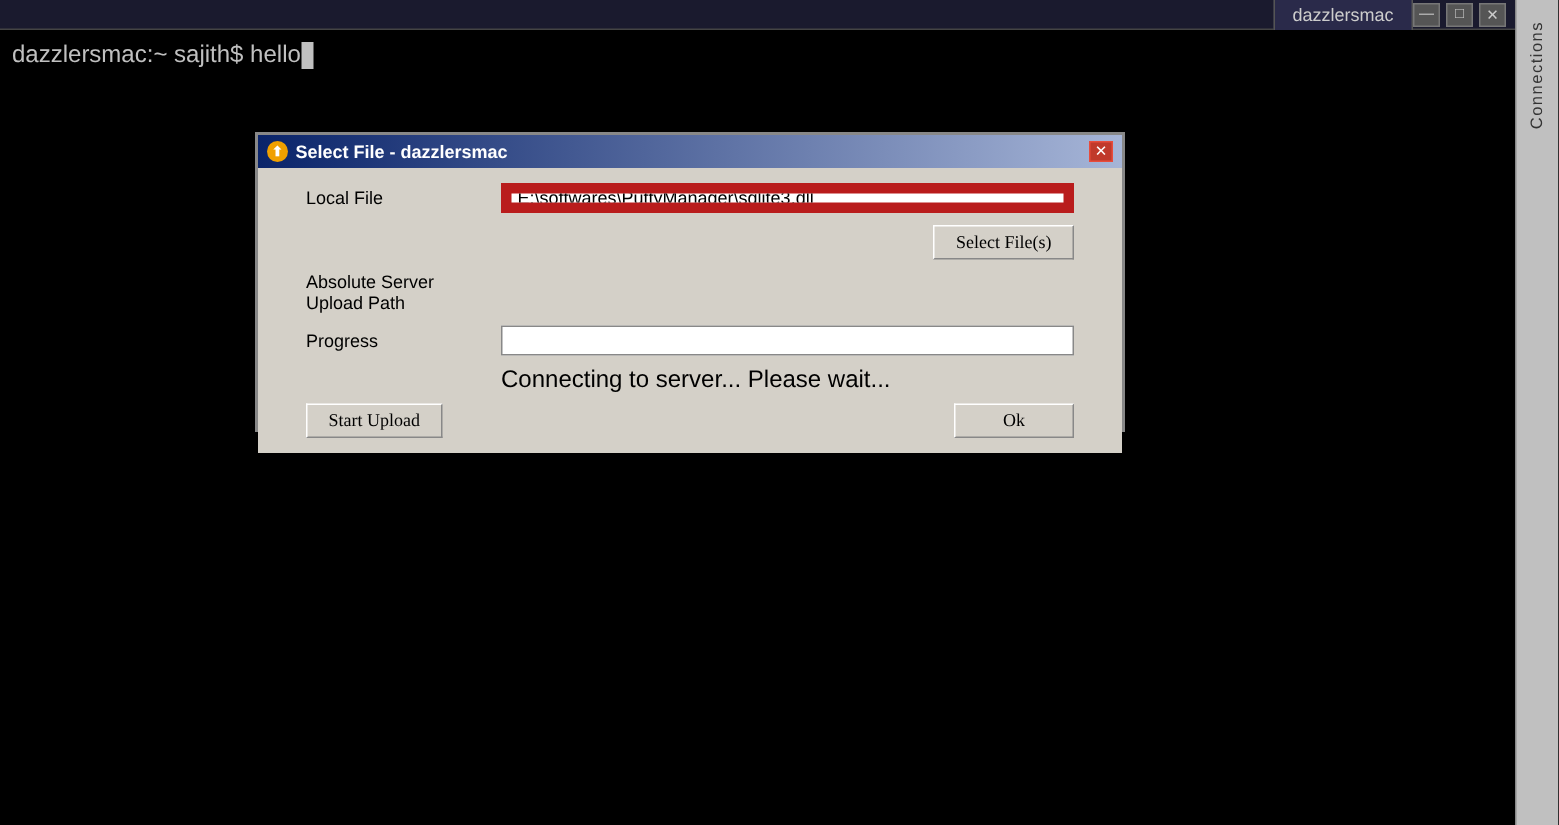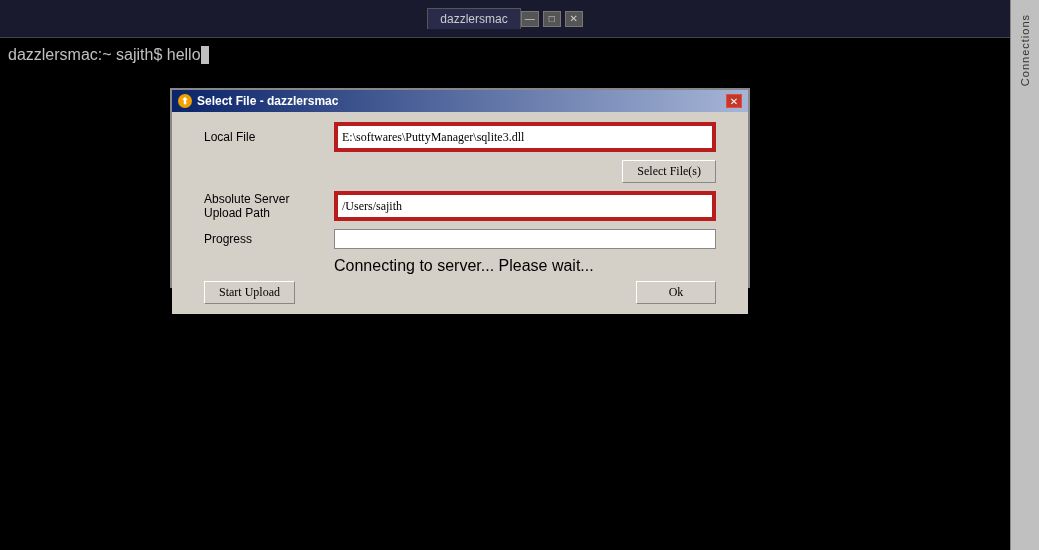--- a/index.html
+++ b/index.html
@@ -20,23 +20,23 @@
       background: #000;
       position: absolute;
       top: 0;
       left: 0;
     }
 
     
     .terminal-titlebar {
       display: flex;
       align-items: center;
-      justify-content: center;
+      justify-content: flex-end;
       background: #1a1a2e;
-      height: 38px;
+      height: 20px;
       padding: 0 6px;
       border-bottom: 1px solid #444;
     }
 
     .terminal-title-left {
       display: flex;
       align-items: center;
       gap: 6px;
     }
 
@@ -189,26 +189,26 @@
 
     .dialog-label {
       width: 130px;
       color: #000;
       font-size: 12px;
       flex-shrink: 0;
     }
 
     .dialog-input {
       flex: 1;
-      height: 30px;
+      height: 20px;
       background: #fff;
-      border: 4px solid #b91c1c;
+      border: 7px solid #b91c1c;
       padding: 0 4px;
       font-size: 12px;
-      font-family: Liberation Serif, serif;
+      font-family: Liberation Sans, sans-serif;
       color: #000;
       outline: none;
     }
 
     .select-files-row {
       display: flex;
       justify-content: flex-end;
       margin-bottom: 8px;
     }
 
@@ -289,21 +289,20 @@
       <span class="dialog-label">Local File</span>
       <input class="dialog-input" type="text" readonly="" value="E:\softwares\PuttyManager\sqlite3.dll" style="">
     </div>
 
     <div class="select-files-row">
       <button class="dialog-button">Select File(s)</button>
     </div>
 
     <div class="dialog-row">
       <span class="dialog-label">Absolute Server<br>Upload Path</span>
-      <input class="dialog-input" type="text" value="/Users/sajith" style="">
     </div>
 
     <div class="dialog-row">
       <span class="dialog-label">Progress</span>
       <div class="progress-bar-container"></div>
     </div>
 
     <div class="status-text">Connecting to server... Please wait...</div>
 
     <div class="dialog-footer">

